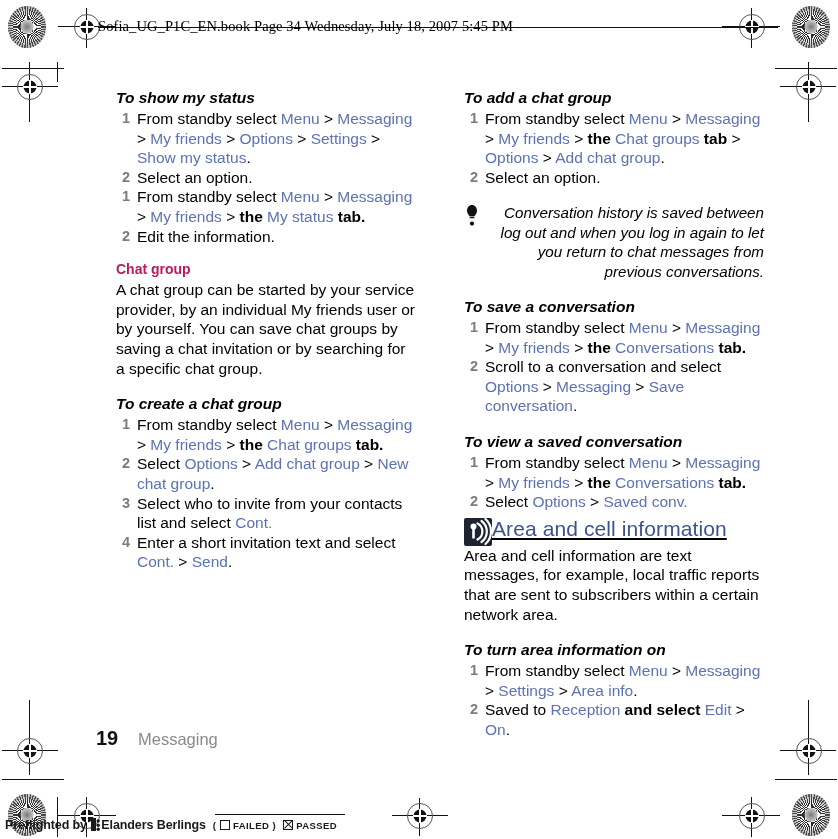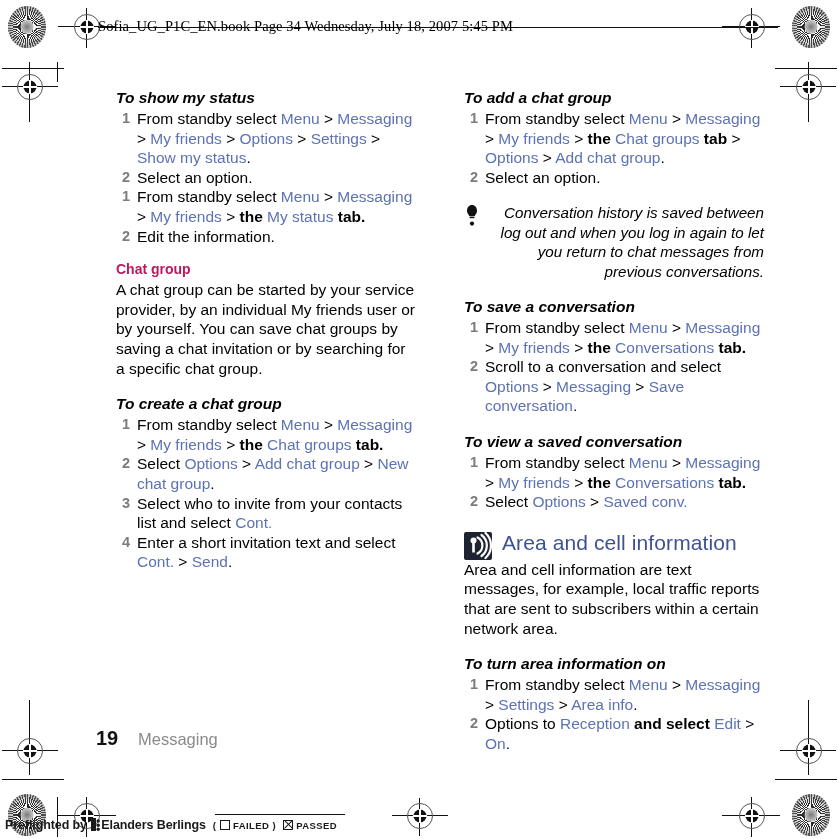--- a/index.html
+++ b/index.html
@@ -169,23 +169,24 @@
     margin: 0;
     font-size: 15.2px;
     font-style: italic;
     line-height: 19.4px;
     color: #000;
   }
 
   
   .chapter {
     position: relative;
-    margin-top: 18px;
+    margin-top: 4px;
     min-height: 30px;
-    padding-left: 38px;
+    padding-left: 28px;
+    text-decoration: underline;
   }
   .chapter .chip {
     position: absolute;
     left: 0;
     top: 2px;
     width: 28px;
     height: 28px;
     background: #1d2330;
     border-radius: 2px;
   }
@@ -369,21 +370,21 @@
             <path d="M13.5 5.5 A9 9 0 0 1 13.5 21.5" stroke="#ffffff" stroke-width="2.2" fill="none" stroke-linecap="round"></path>
             <path d="M17.5 3 A13 13 0 0 1 17.5 24" stroke="#ffffff" stroke-width="2.2" fill="none" stroke-linecap="round"></path>
             <path d="M21.5 1 A17 17 0 0 1 21.5 26" stroke="#ffffff" stroke-width="2.2" fill="none" stroke-linecap="round"></path>
           </svg></span>
         <h2>Area and cell information</h2>
       </div>
       <p class="body" style="margin-top:0">Area and cell information are text messages, for example, local traffic reports that are sent to subscribers within a certain network area.</p>
       <h3 class="sub spaced">To turn area information on</h3>
       <ol class="steps">
         <li><span class="num">1</span><span>From standby select </span><span class="lnk">Menu</span><span> &gt; </span><span class="lnk">Messaging</span><span> &gt; </span><span class="lnk">Settings</span><span> &gt; </span><span class="lnk">Area info</span><span>.</span></li>
-        <li><span class="num">2</span><span>Options to </span><span class="lnk">Reception</span><span class="b"> and select </span><span class="lnk">Edit</span><span> &gt; </span><span class="lnk">On</span><span>.</span></li>
+        <li><span class="num">2</span><span>Saved to </span><span class="lnk">Reception</span><span class="b"> and select </span><span class="lnk">Edit</span><span> &gt; </span><span class="lnk">On</span><span>.</span></li>
       </ol>
     </div>
 
   <div class="folio">19</div>
   <div class="folio-sec">Messaging</div>
 </div>
 
 <div class="preflight">
   <span>Preflighted by</span>
   <span class="elanders-logo">

